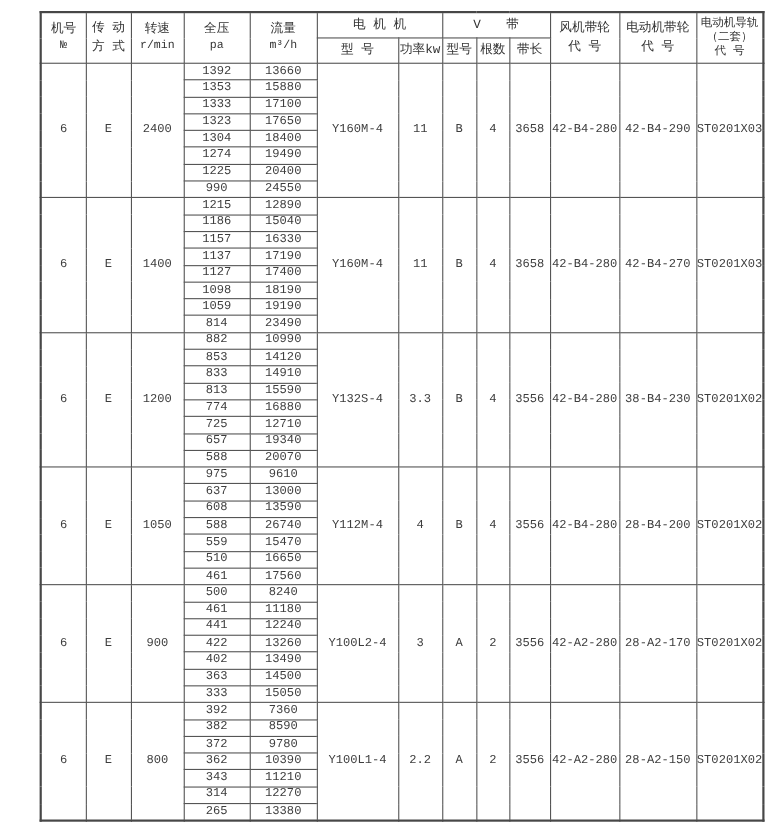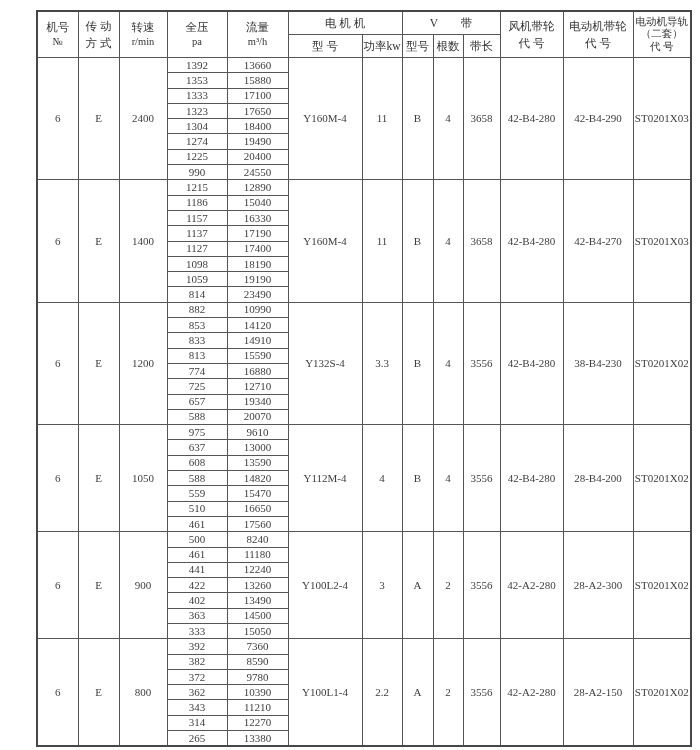--- a/index.html
+++ b/index.html
@@ -7,21 +7,21 @@
     padding: 0;
     width: 700px;
     height: 750px;
     background: #ffffff;
   }
   .page {
     position: relative;
     width: 700px;
     height: 544px;
     background: #ffffff;
-    font-family: Liberation Serif, serif;
+    font-family: Liberation Mono, monospace;
     color: #3a3a3a;
   }
   table.spec {
     position: absolute;
     left: 36px;
     top: 10px;
     border-collapse: collapse;
     table-layout: fixed;
     border: 2px solid #474747;
     background: #fff;
@@ -269,21 +269,21 @@
         <tr>
           <td>637</td>
           <td>13000</td>
         </tr>
         <tr>
           <td>608</td>
           <td>13590</td>
         </tr>
         <tr>
           <td>588</td>
-          <td>14820</td>
+          <td>26740</td>
         </tr>
         <tr>
           <td>559</td>
           <td>15470</td>
         </tr>
         <tr>
           <td>510</td>
           <td>16650</td>
         </tr>
         <tr>
@@ -295,21 +295,21 @@
           <td rowspan="7">E</td>
           <td rowspan="7">900</td>
           <td>500</td>
           <td>8240</td>
           <td rowspan="7">Y100L2-4</td>
           <td rowspan="7">3</td>
           <td rowspan="7">A</td>
           <td rowspan="7">2</td>
           <td rowspan="7">3556</td>
           <td rowspan="7">42-A2-280</td>
-          <td rowspan="7">28-A2-300</td>
+          <td rowspan="7">28-A2-170</td>
           <td rowspan="7">ST0201X02</td>
         </tr>
         <tr>
           <td>461</td>
           <td>11180</td>
         </tr>
         <tr>
           <td>441</td>
           <td>12240</td>
         </tr>

